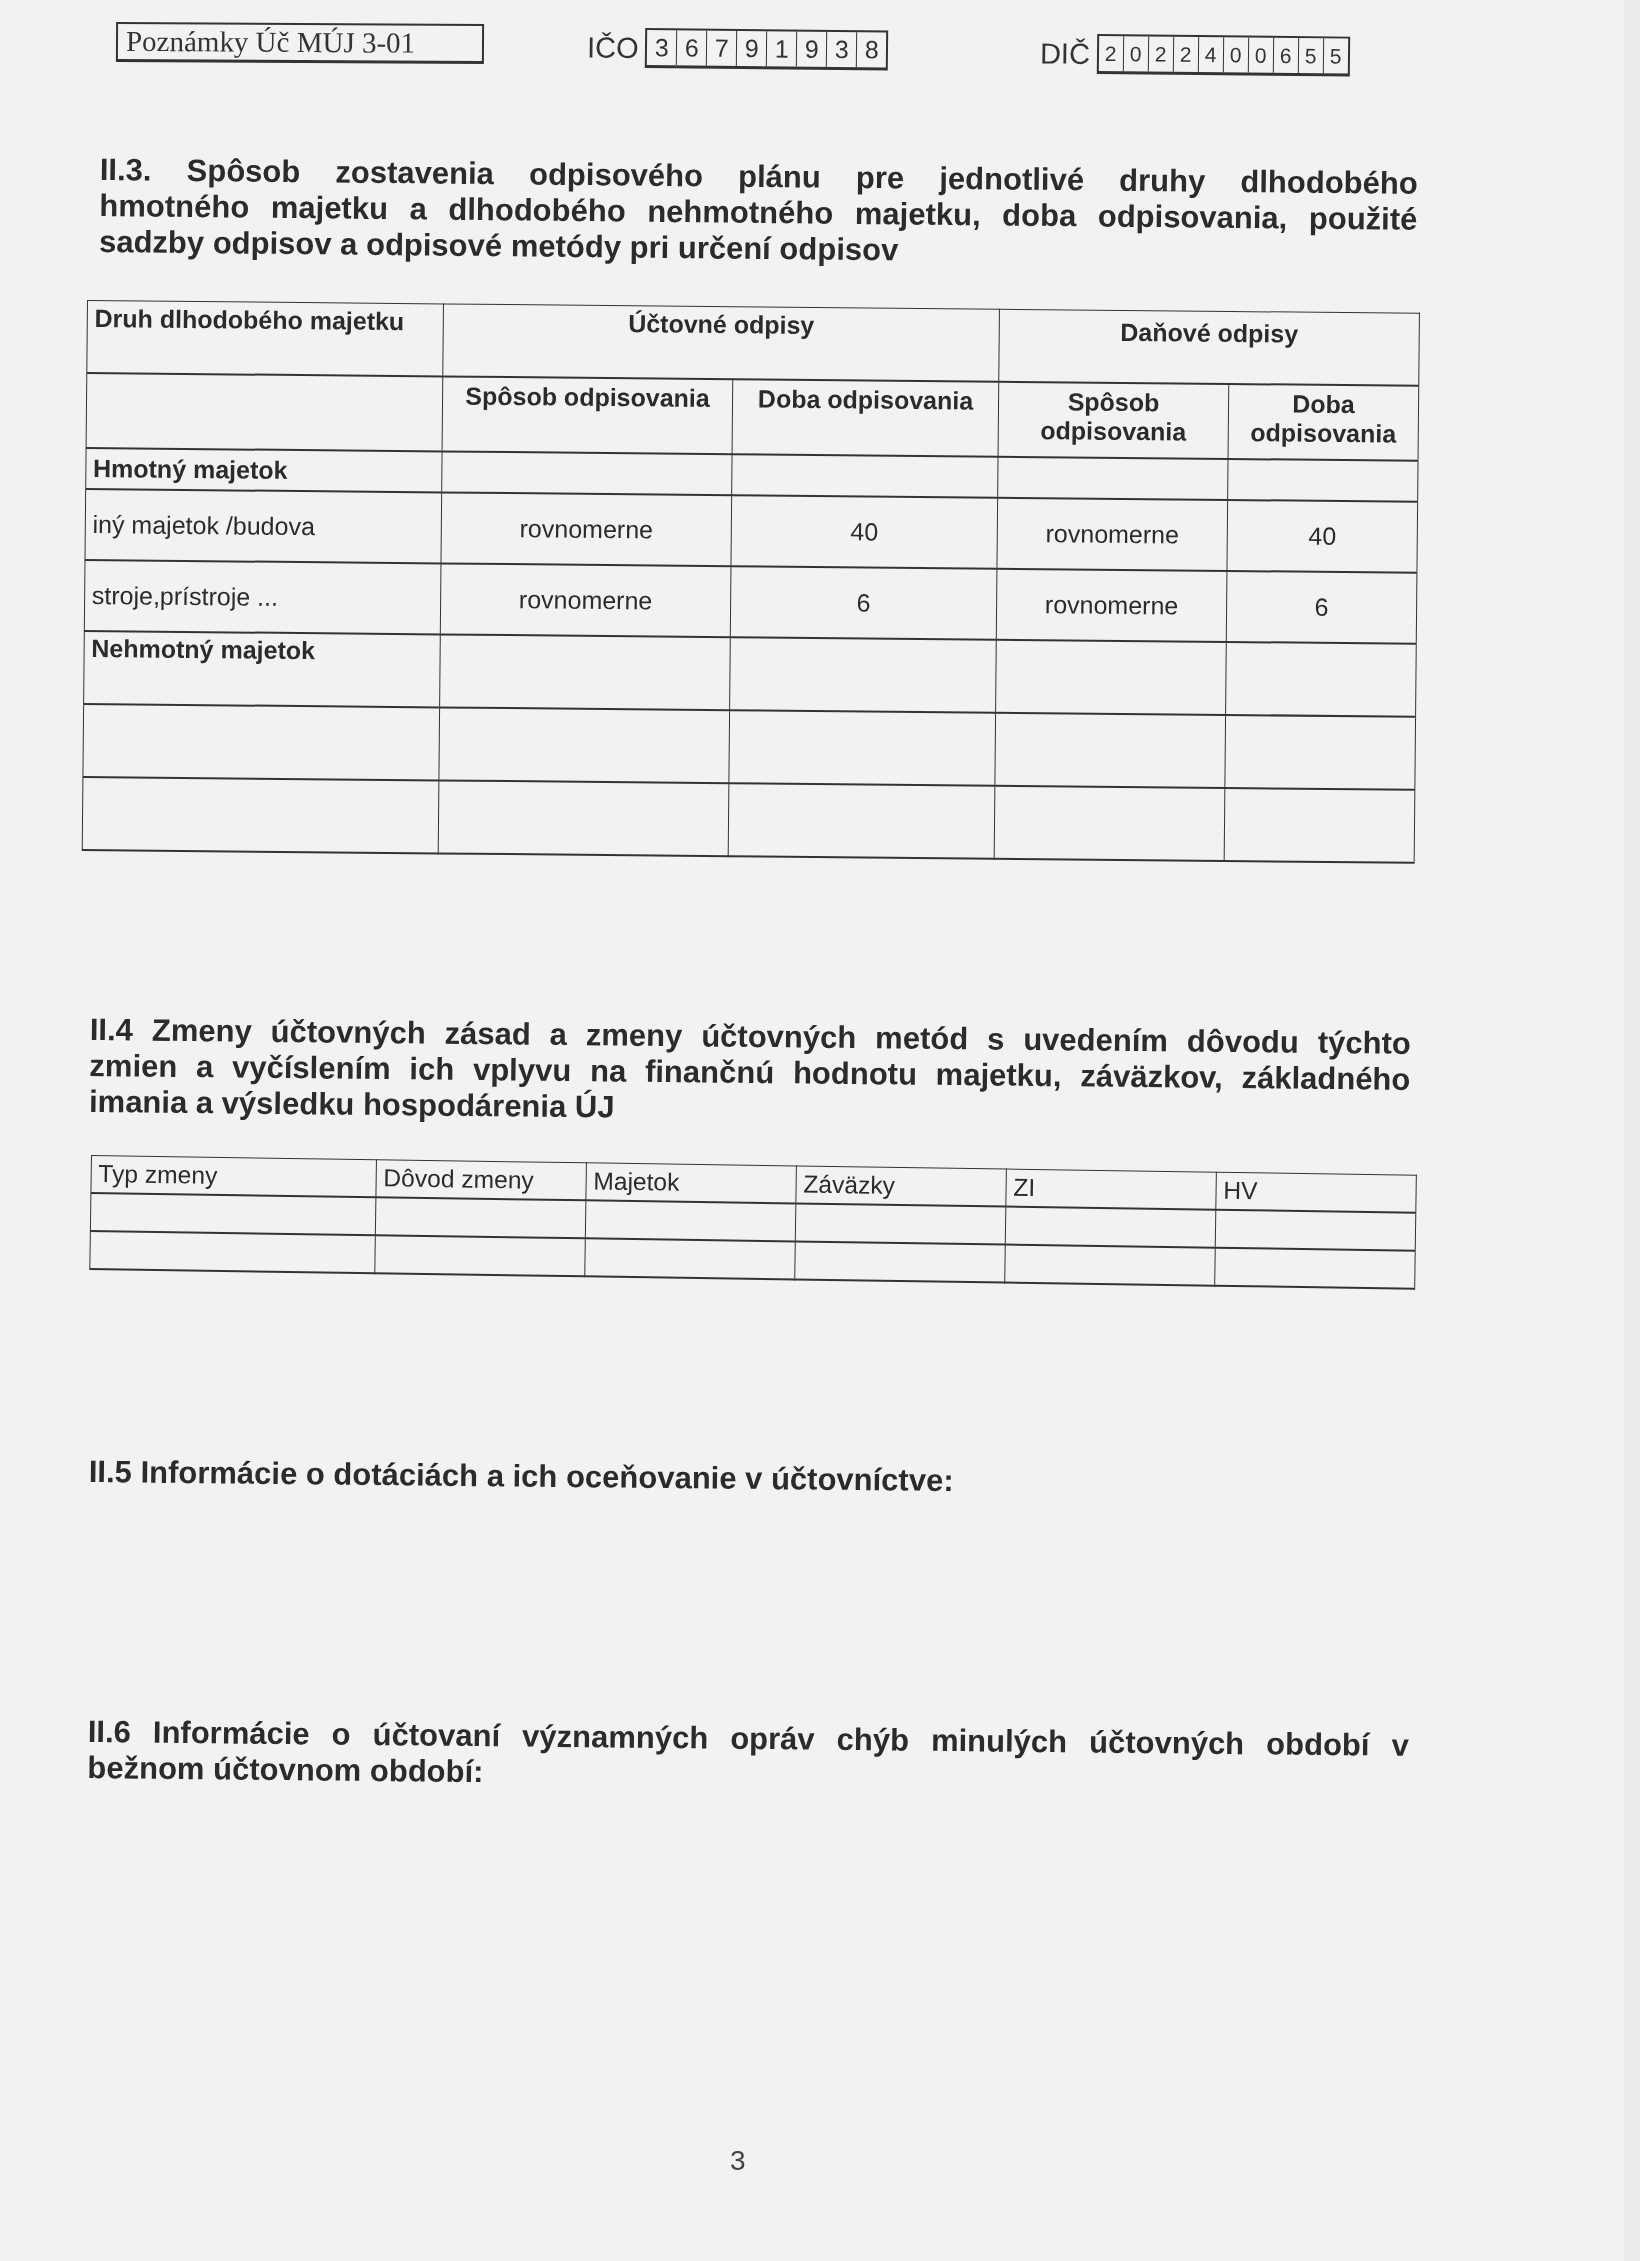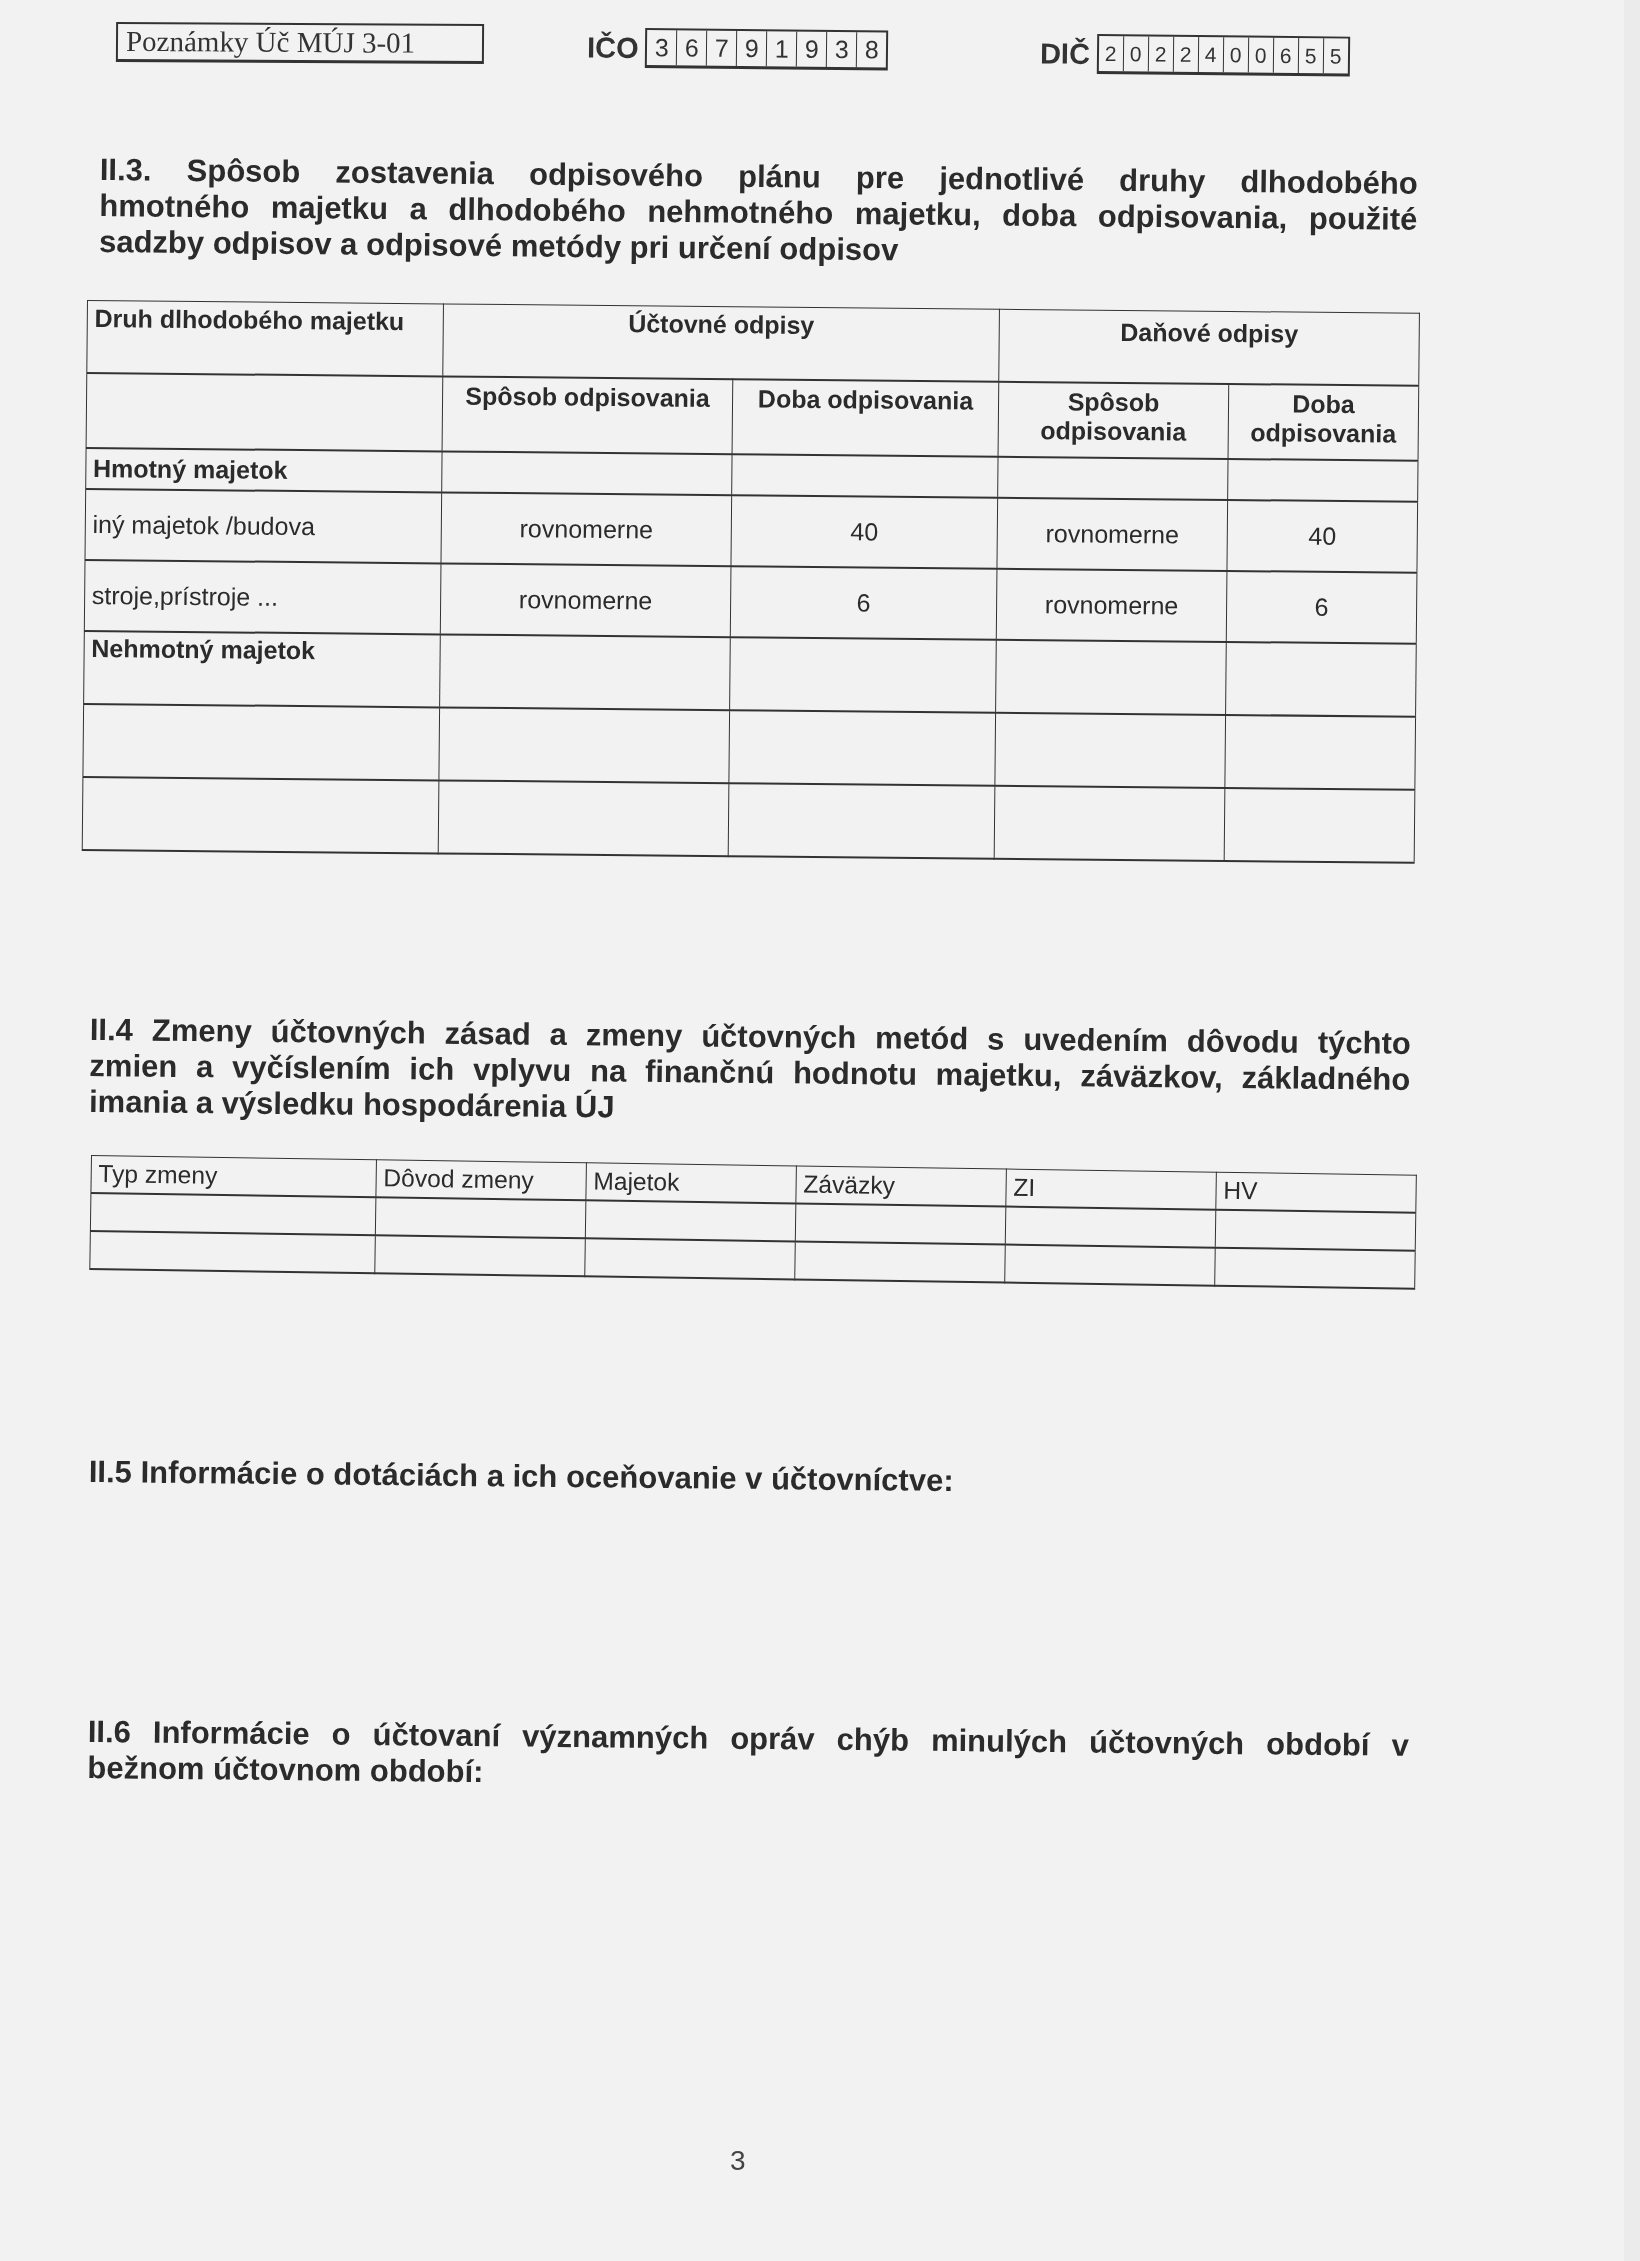--- a/index.html
+++ b/index.html
@@ -43,21 +43,20 @@
   }
   .id-group {
     position: absolute;
     display: flex;
     align-items: center;
   }
   .id-label {
     font-size: 29px;
     margin-right: 6.7px;
     color: #333;
-    font-weight: bold;
   }
   .digit-row {
     display: flex;
     border: 2px solid #333;
     border-top-width: 2.7px;
     border-bottom-width: 3.3px;
   }
   .digit {
     width: 29px;
     height: 35px;

